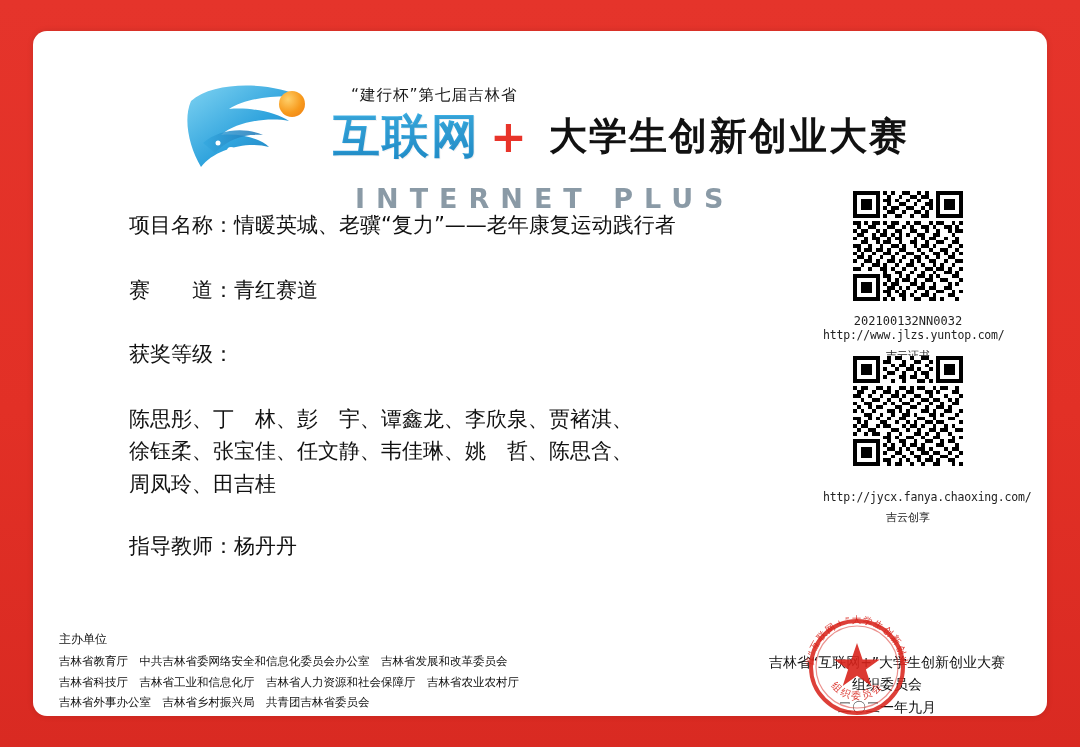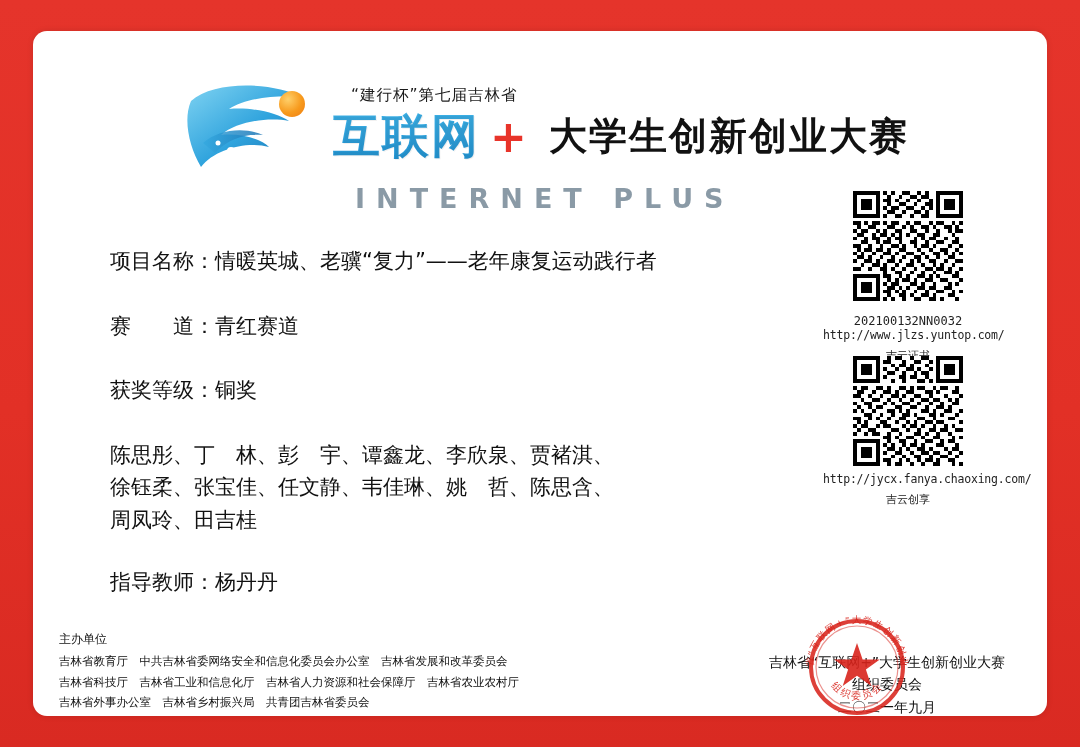--- a/index.html
+++ b/index.html
@@ -113,24 +113,23 @@
     letter-spacing: 11px;
     font-weight: bold;
     color: #8a9aa6;
     font-family: "DejaVu Sans", sans-serif;
     margin-top: 16px;
   }
 
   
   .fields {
     position: absolute;
-    left: 77px;
+    left: 96px;
     top: 178px;
     width: 720px;
-    margin-top: 36px;
   }
   .field-row {
     display: flex;
     align-items: flex-start;
     margin-bottom: 32px;
     font-size: 21px;
     color: #111;
     font-family: "DejaVu Sans", sans-serif;
     line-height: 1.55;
   }
@@ -273,21 +272,20 @@
         <span class="field-value">情暖英城、老骥“复力”——老年康复运动践行者</span>
       </div>
 
       <div class="field-row">
         <span class="field-label">赛　　道：</span>
         <span class="field-value">青红赛道</span>
       </div>
 
       <div class="field-row">
         <span class="field-label">获奖等级：</span>
-        <span class="field-value">铜奖</span>
       </div>
 
       <div class="field-row members-row">
         <span class="field-value">
           <span class="line">陈思彤、丁　林、彭　宇、谭鑫龙、李欣泉、贾褚淇、</span>
           <span class="line">徐钰柔、张宝佳、任文静、韦佳琳、姚　哲、陈思含、</span>
           <span class="line">周凤玲、田吉桂</span>
         </span>
       </div>
 
@@ -746,21 +744,21 @@
             <rect x="25" y="27" width="2" height="1"></rect>
           <rect x="9" y="28" width="1" height="1"></rect>
             <rect x="11" y="28" width="2" height="1"></rect>
             <rect x="15" y="28" width="1" height="1"></rect>
             <rect x="18" y="28" width="1" height="1"></rect>
             <rect x="21" y="28" width="2" height="1"></rect>
             <rect x="26" y="28" width="1" height="1"></rect>
             <rect x="28" y="28" width="1" height="1"></rect>
         </g>
       </svg>
-      <div class="qr-url" style="margin-top:6px;">http://jycx.fanya.chaoxing.com/</div>
+      <div class="qr-url" style="margin-top:24px;">http://jycx.fanya.chaoxing.com/</div>
       <div class="qr-caption">吉云创享</div>
     </div>
 
     <div class="footer">
       <div class="organizers">
         <div class="title">主办单位</div>
         <div class="org-line">吉林省教育厅　中共吉林省委网络安全和信息化委员会办公室　吉林省发展和改革委员会</div>
         <div class="org-line">吉林省科技厅　吉林省工业和信息化厅　吉林省人力资源和社会保障厅　吉林省农业农村厅</div>
         <div class="org-line">吉林省外事办公室　吉林省乡村振兴局　共青团吉林省委员会</div>
       </div>

